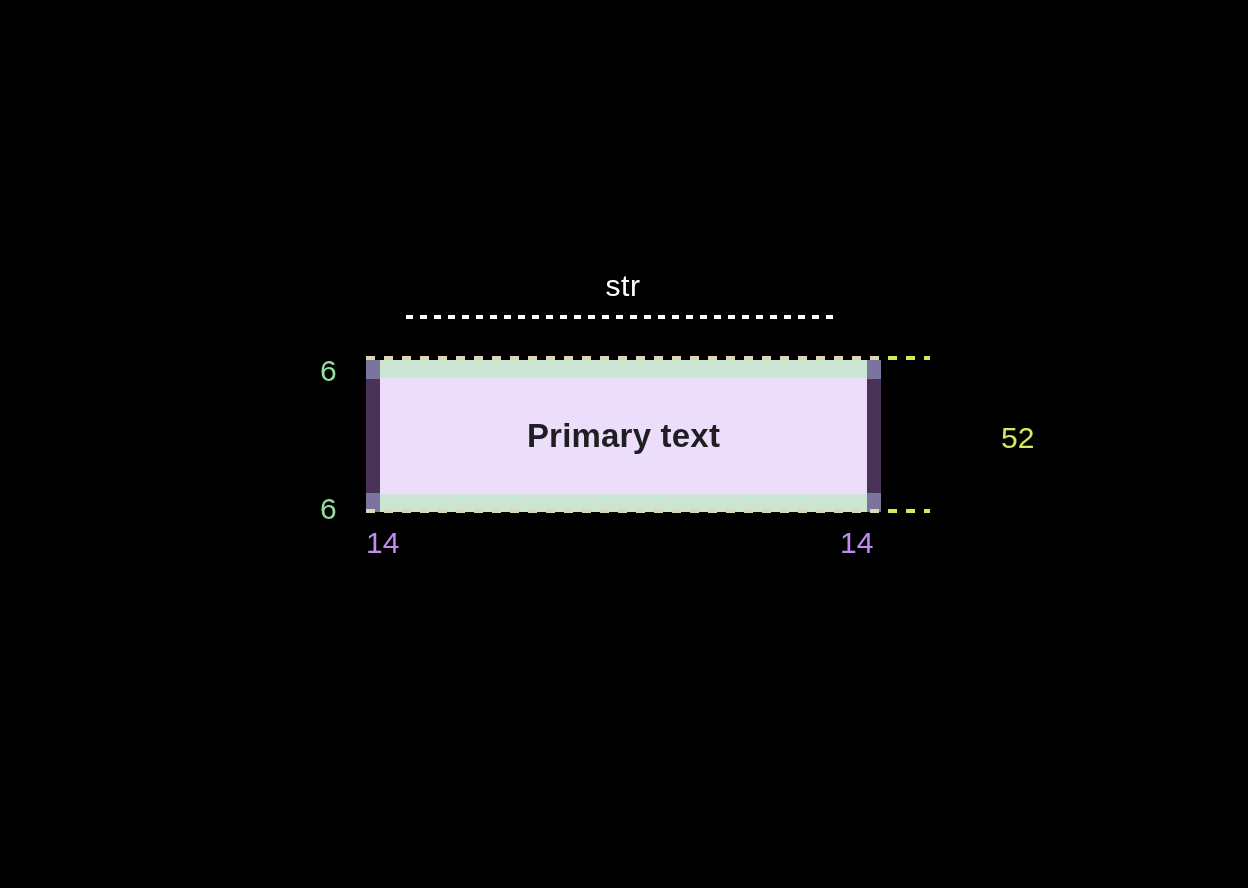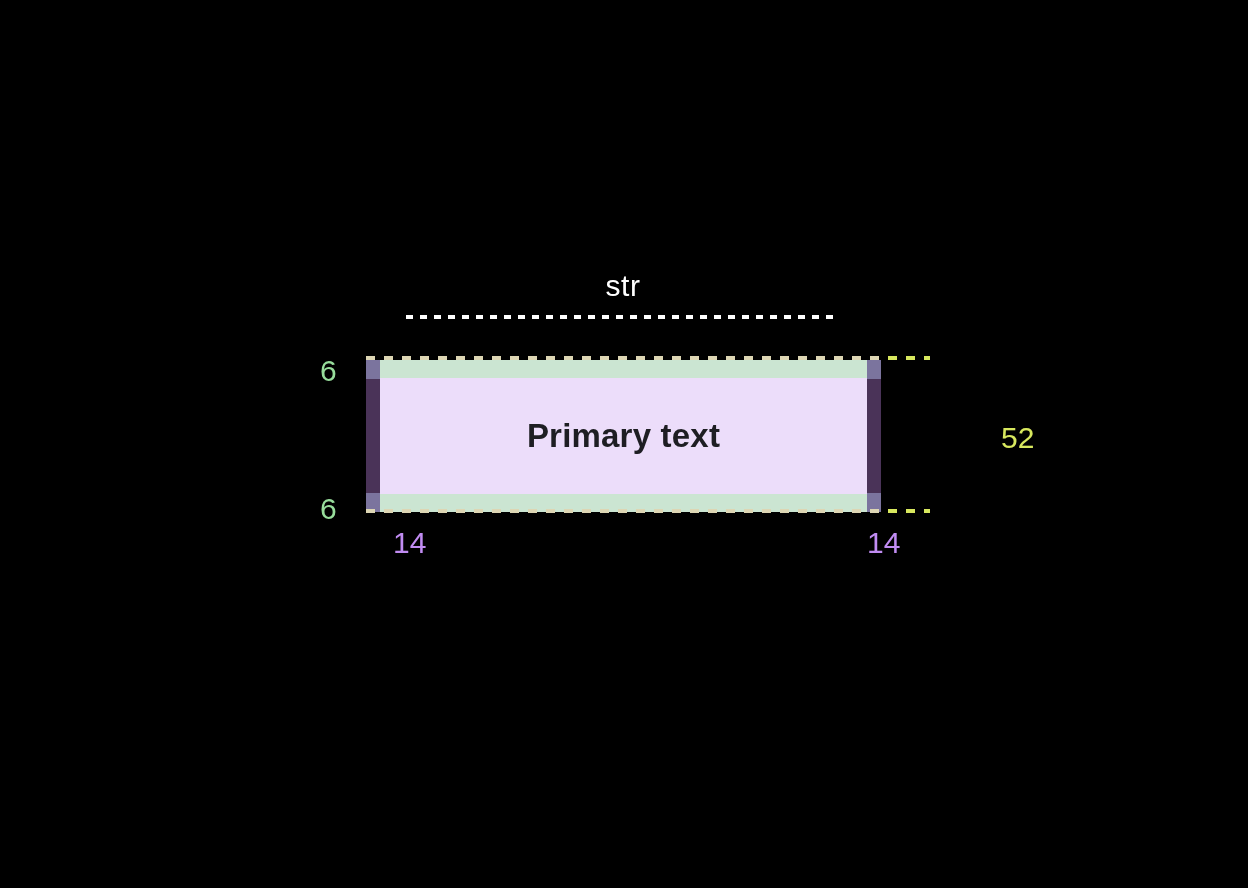--- a/index.html
+++ b/index.html
@@ -160,21 +160,21 @@
   
   .dim {
     position: absolute;
     font-size: 30px;
     line-height: 34px;
     white-space: nowrap;
     z-index: 10;
   }
   .dim.green  { color: #97dd9b; }
   .dim.yellow { color: #d8e85e; }
-  .dim.purple { color: #c18cf2; margin-left: 27px; }
+  .dim.purple { color: #c18cf2; }
 
   .dim-top-left    { left: 320px; top: 354px; }
   .dim-bottom-left { left: 320px; top: 492px; }
   .dim-right       { left: 953px; top: 421px; margin-left: 48px; }
   .dim-pad-left    { left: 366px; top: 526px; }
   .dim-pad-right   { left: 840px; top: 526px; }
 </style>
 </head>
 <body>
 

